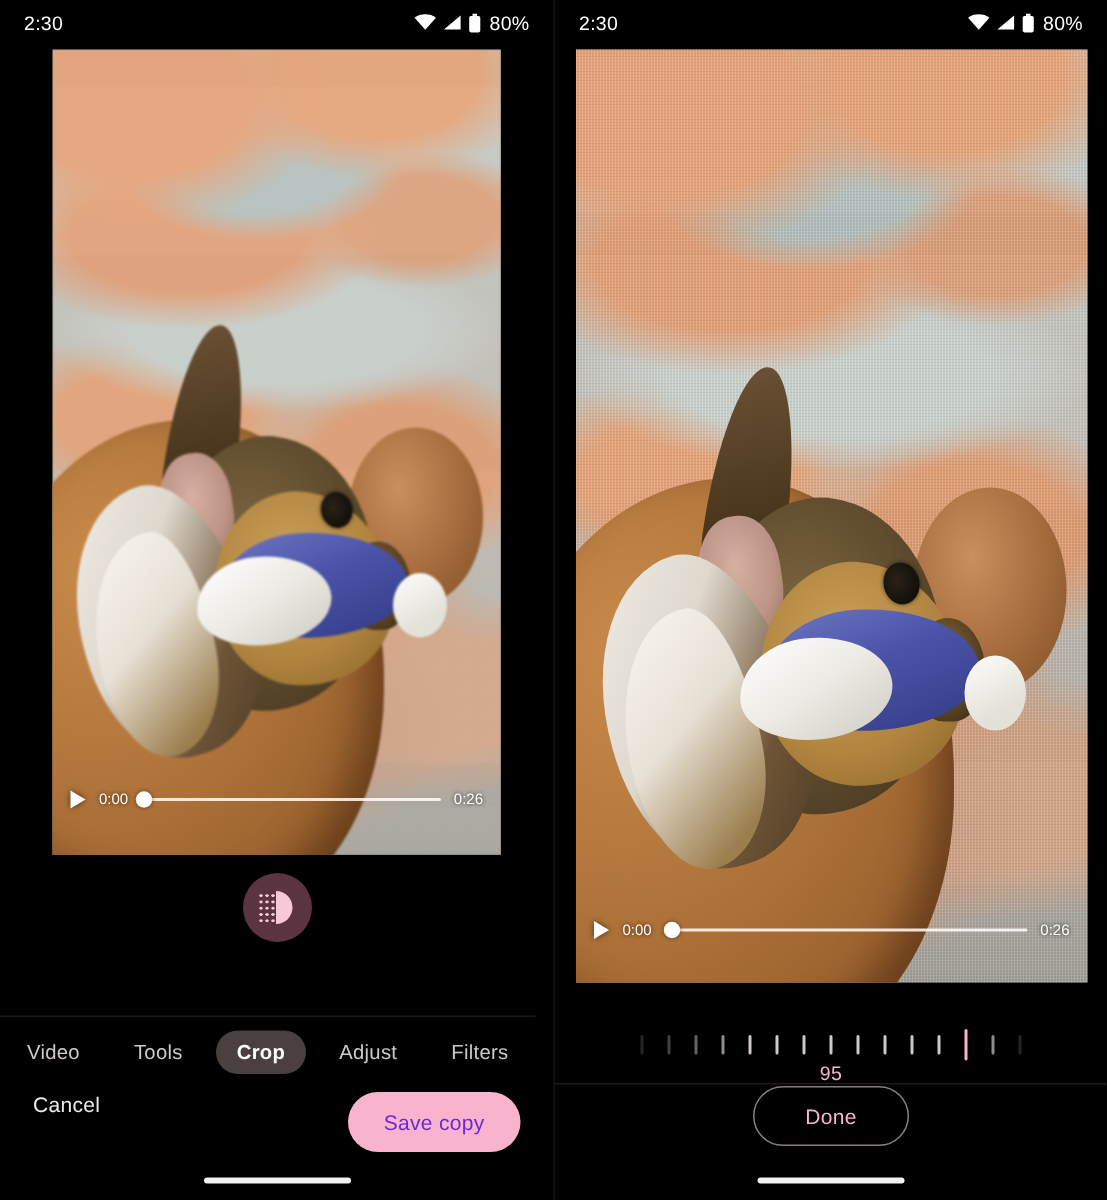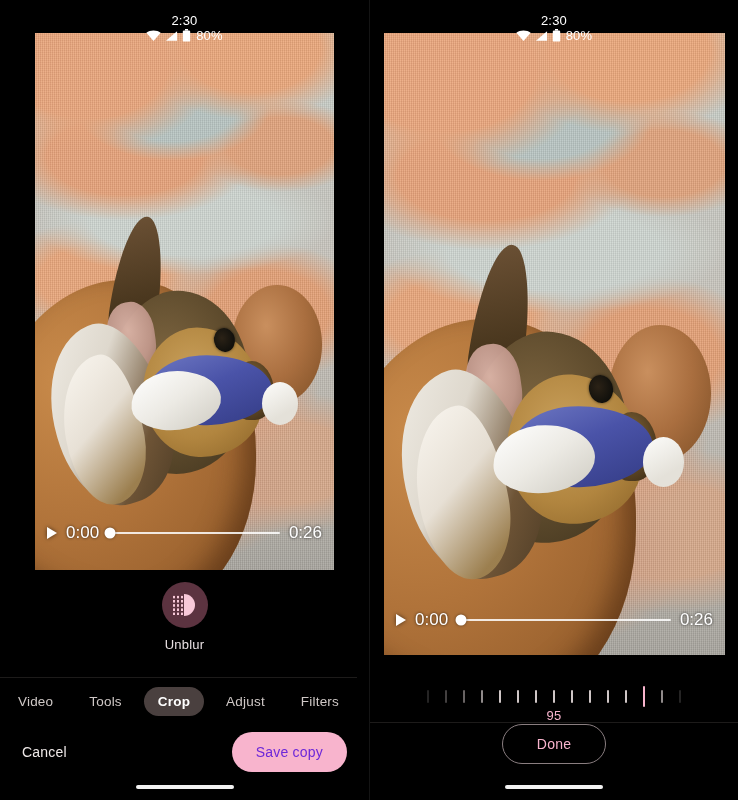--- a/index.html
+++ b/index.html
@@ -10,22 +10,22 @@
     overflow: hidden;
   }
   .screens { display: flex; width: 738px; height: 800px; }
   .panel { position: relative; width: 369px; height: 800px; background: #000; overflow: hidden; }
   .panel.right { border-left: 1px solid #141414; }
 
   
   .statusbar {
     position: absolute; top: 0; left: 0; width: 100%; height: 30px;
     display: flex; align-items: center; justify-content: space-between;
-    padding: 13px 16px; color: #fff; font-size: 13px; font-weight: 500;
-    letter-spacing: .2px; z-index: 30; flex-direction: column;
+    padding: 0 16px; color: #fff; font-size: 13px; font-weight: 500;
+    letter-spacing: .2px; z-index: 30;
   }
   .status-right { display: flex; align-items: center; gap: 4px; }
   .sb-icon { display: inline-block; }
   .batt-pct { font-size: 13px; font-weight: 500; margin-left: 1px; }
 
   
   .videoframe { position: absolute; overflow: hidden; background: #6f6257; }
   .panel.left .videoframe { left: 35px; top: 33px; width: 299px; height: 537px; }
   .panel.right .videoframe { left: 383px-383px; left: 14px; top: 33px; width: 341px; height: 622px; }
 
@@ -154,21 +154,21 @@
   }
   .panel.left .scrub { bottom: 24px; }
   .panel.right .scrub { bottom: 22px; }
   .play-tri {
     width: 0; height: 0; flex: none;
     border-left: 10px solid #fff;
     border-top: 6.5px solid transparent;
     border-bottom: 6.5px solid transparent;
     filter: drop-shadow(0 0 2px rgba(0,0,0,.6));
   }
-  .tcode { font-size: 17px; font-weight: 500; text-shadow: 0 0 3px rgba(0,0,0,.8); flex: none; }
+  .tcode { font-size: 10px; font-weight: 500; text-shadow: 0 0 3px rgba(0,0,0,.8); flex: none; }
   .track { position: relative; flex: 1 1 auto; height: 2px; background: rgba(255,255,255,.85);
            border-radius: 2px; }
   .knob { position: absolute; left: 2px; top: 50%; transform: translate(-50%,-50%);
           width: 11px; height: 11px; border-radius: 50%; background: #fff;
           box-shadow: 0 0 3px rgba(0,0,0,.5); }
 
   
   .tool-area { position: absolute; left: 0; right: 0; top: 582px; text-align: center; }
   .tool-circle {
     width: 46px; height: 46px; border-radius: 50%;
@@ -191,21 +191,21 @@
     position: absolute; left: 0; right: 12px; top: 677px; height: 48px;
     display: flex; align-items: center; justify-content: space-around;
     border-top: 1px solid #1d1b1a;
   }
   .tab { color: #cfc8c6; font-size: 13.5px; padding: 7px 14px; border-radius: 18px; letter-spacing: .2px; }
   .tab.active { background: #4a403f; color: #fff; font-weight: 600; }
 
   
   .actions {
     position: absolute; left: 0; right: 0; bottom: 24px; height: 48px;
-    display: flex; align-items: center; justify-content: space-between; padding: 0 22px;
+    display: flex; align-items: flex-start; justify-content: space-between; padding: 0 22px;
   }
   .cancel-btn { color: #efe9e8; font-size: 14px; letter-spacing: .2px; }
   .save-btn {
     background: #f8b4cd; color: #6d28d9; font-size: 14px; font-weight: 500;
     padding: 12px 24px; border-radius: 22px; letter-spacing: .2px;
   }
 
   
   .slider-area { position: absolute; left: 0; right: 0; top: 658px; height: 62px; }
   .slider-value {
@@ -287,21 +287,20 @@
         </span>
         <span class="tcode">0:26</span>
       </div>
     </div>
 
     <div class="tool-area">
       <div class="tool-circle">
         <span class="dots"></span>
         <span class="half"></span>
       </div>
-      <div class="tool-label">Unblur</div>
     </div>
 
     <div class="tabs">
       <span class="tab">Video</span>
       <span class="tab">Tools</span>
       <span class="tab active">Crop</span>
       <span class="tab">Adjust</span>
       <span class="tab">Filters</span>
     </div>
 

